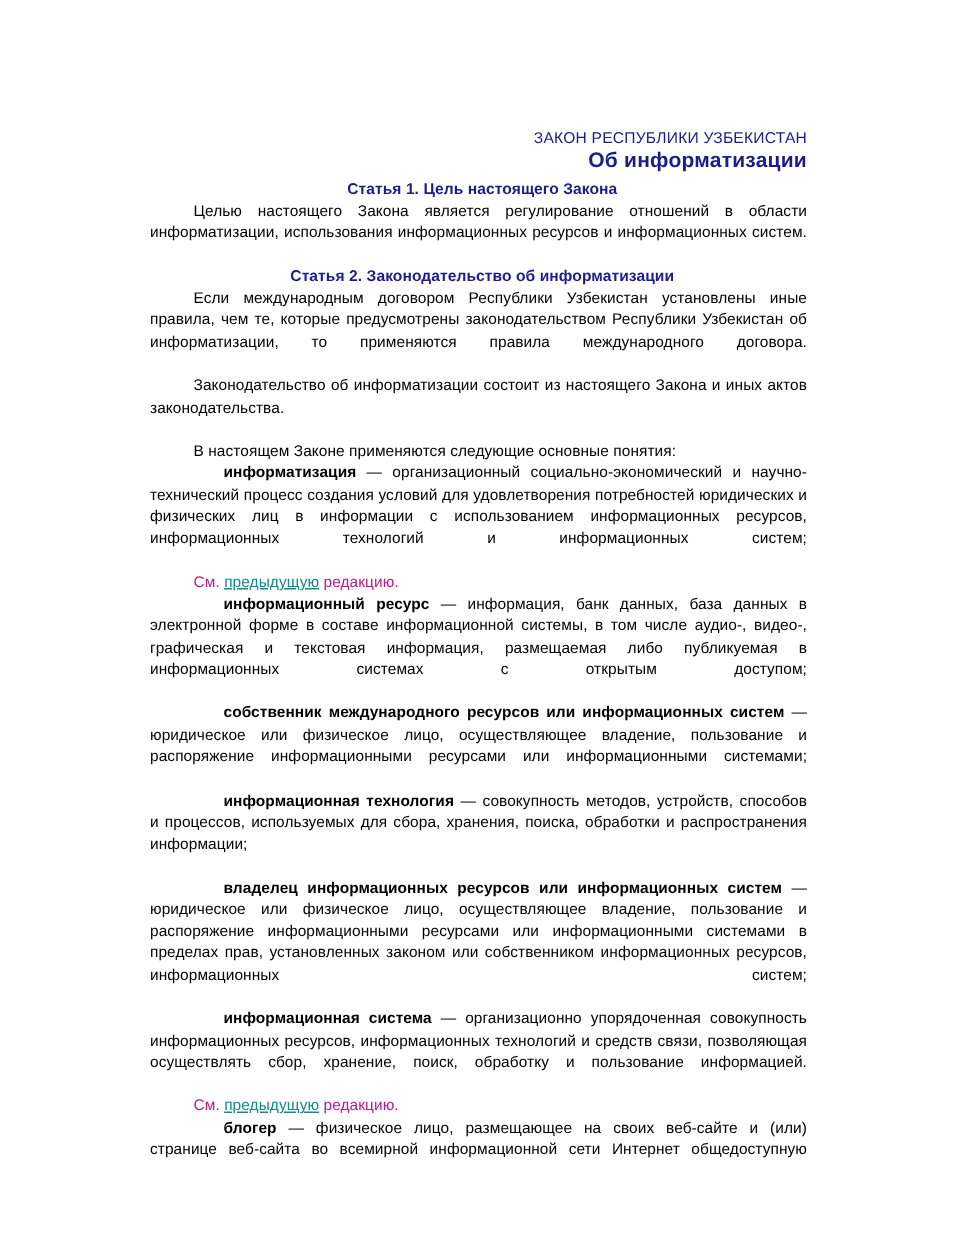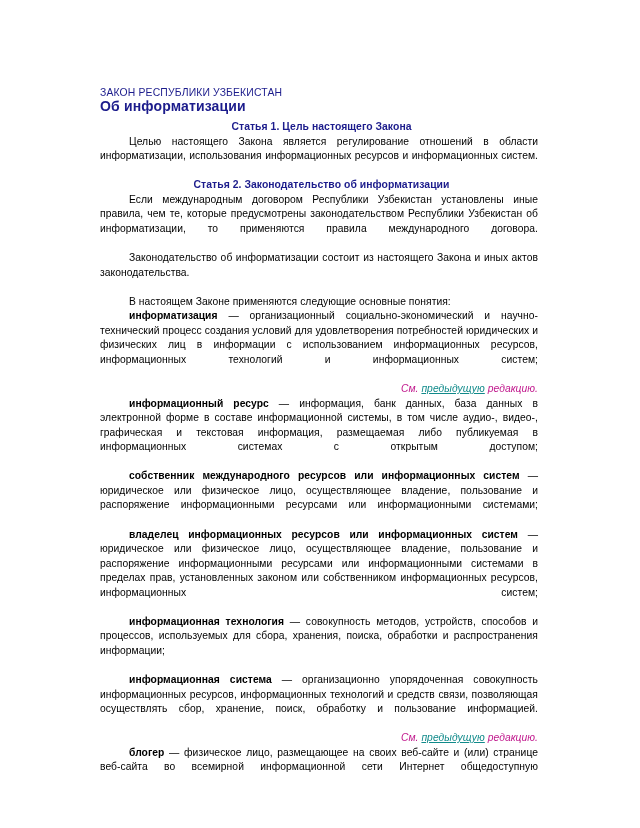--- a/index.html
+++ b/index.html
@@ -35,21 +35,21 @@
     left: 100px;
     top: 86px;
     width: 438px;
     font-size: 10.3px;
     line-height: 14.55px;
     text-align: justify;
     text-justify: inter-word;
     letter-spacing: 0.05px;
   }
   .title-block {
-    text-align: left;
+    text-align: right;
     color: #1c1c8c;
     margin-bottom: 7px;
   }
   .title-line1 {
     font-size: 10.4px;
     line-height: 13.6px;
     letter-spacing: 0.15px;
   }
   .title-line2 {
     font-size: 14px;
@@ -66,27 +66,27 @@
     text-indent: 5px;
     margin: 0;
   }
   p.para {
     margin: 0;
     text-indent: 29px;
     text-align: justify;
   }
   .term {
     font-weight: bold;
+    margin-left: 20px;
   }
   .note {
     margin: 0;
     text-indent: 29px;
     color: #c0178c;
-    font-style: italic;
-    text-align: right;
+    text-align: left;
   }
   .note .lnk {
     color: #108a8a;
     text-decoration: underline;
   }
   .amend {
     margin: 0;
     text-indent: 29px;
     color: #cc1111;
     font-style: italic;
@@ -128,23 +128,23 @@
 
       <p class="para"><span class="term">информатизация</span><span> — организационный социально-экономический и научно-технический процесс создания условий для удовлетворения потребностей юридических и физических лиц в информации с использованием информационных ресурсов, информационных технологий и информационных систем;</span></p>
 
       <p class="note"><span>См. </span><span class="lnk">предыдущую</span><span> редакцию.</span></p>
 
       <p class="para"><span class="term">информационный ресурс</span><span> — информация, банк данных, база данных в электронной форме в составе информационной системы, в том числе аудио-, видео-, графическая и текстовая информация, размещаемая либо публикуемая в информационных системах с открытым доступом;</span></p>
 
 
       <p class="para"><span class="term">собственник международного ресурсов или информационных систем</span><span> — юридическое или физическое лицо, осуществляющее владение, пользование и распоряжение информационными ресурсами или информационными системами;</span></p>
 
+      <p class="para"><span class="term">информационная технология</span><span> — совокупность методов, устройств, способов и процессов, используемых для сбора, хранения, поиска, обработки и распространения информации;</span></p>
+
       <p class="para"><span class="term">владелец информационных ресурсов или информационных систем</span><span> — юридическое или физическое лицо, осуществляющее владение, пользование и распоряжение информационными ресурсами или информационными системами в пределах прав, установленных законом или собственником информационных ресурсов, информационных систем;</span></p>
-
-      <p class="para"><span class="term">информационная технология</span><span> — совокупность методов, устройств, способов и процессов, используемых для сбора, хранения, поиска, обработки и распространения информации;</span></p>
 
       <p class="para"><span class="term">информационная система</span><span> — организационно упорядоченная совокупность информационных ресурсов, информационных технологий и средств связи, позволяющая осуществлять сбор, хранение, поиск, обработку и пользование информацией.</span></p>
 
       <p class="note"><span>См. </span><span class="lnk">предыдущую</span><span> редакцию.</span></p>
 
       <p class="para"><span class="term">блогер</span><span> — физическое лицо, размещающее на своих веб-сайте и (или) странице веб-сайта во всемирной информационной сети Интернет общедоступную</span></p>
 
     </div>
   </div>
 </div>

